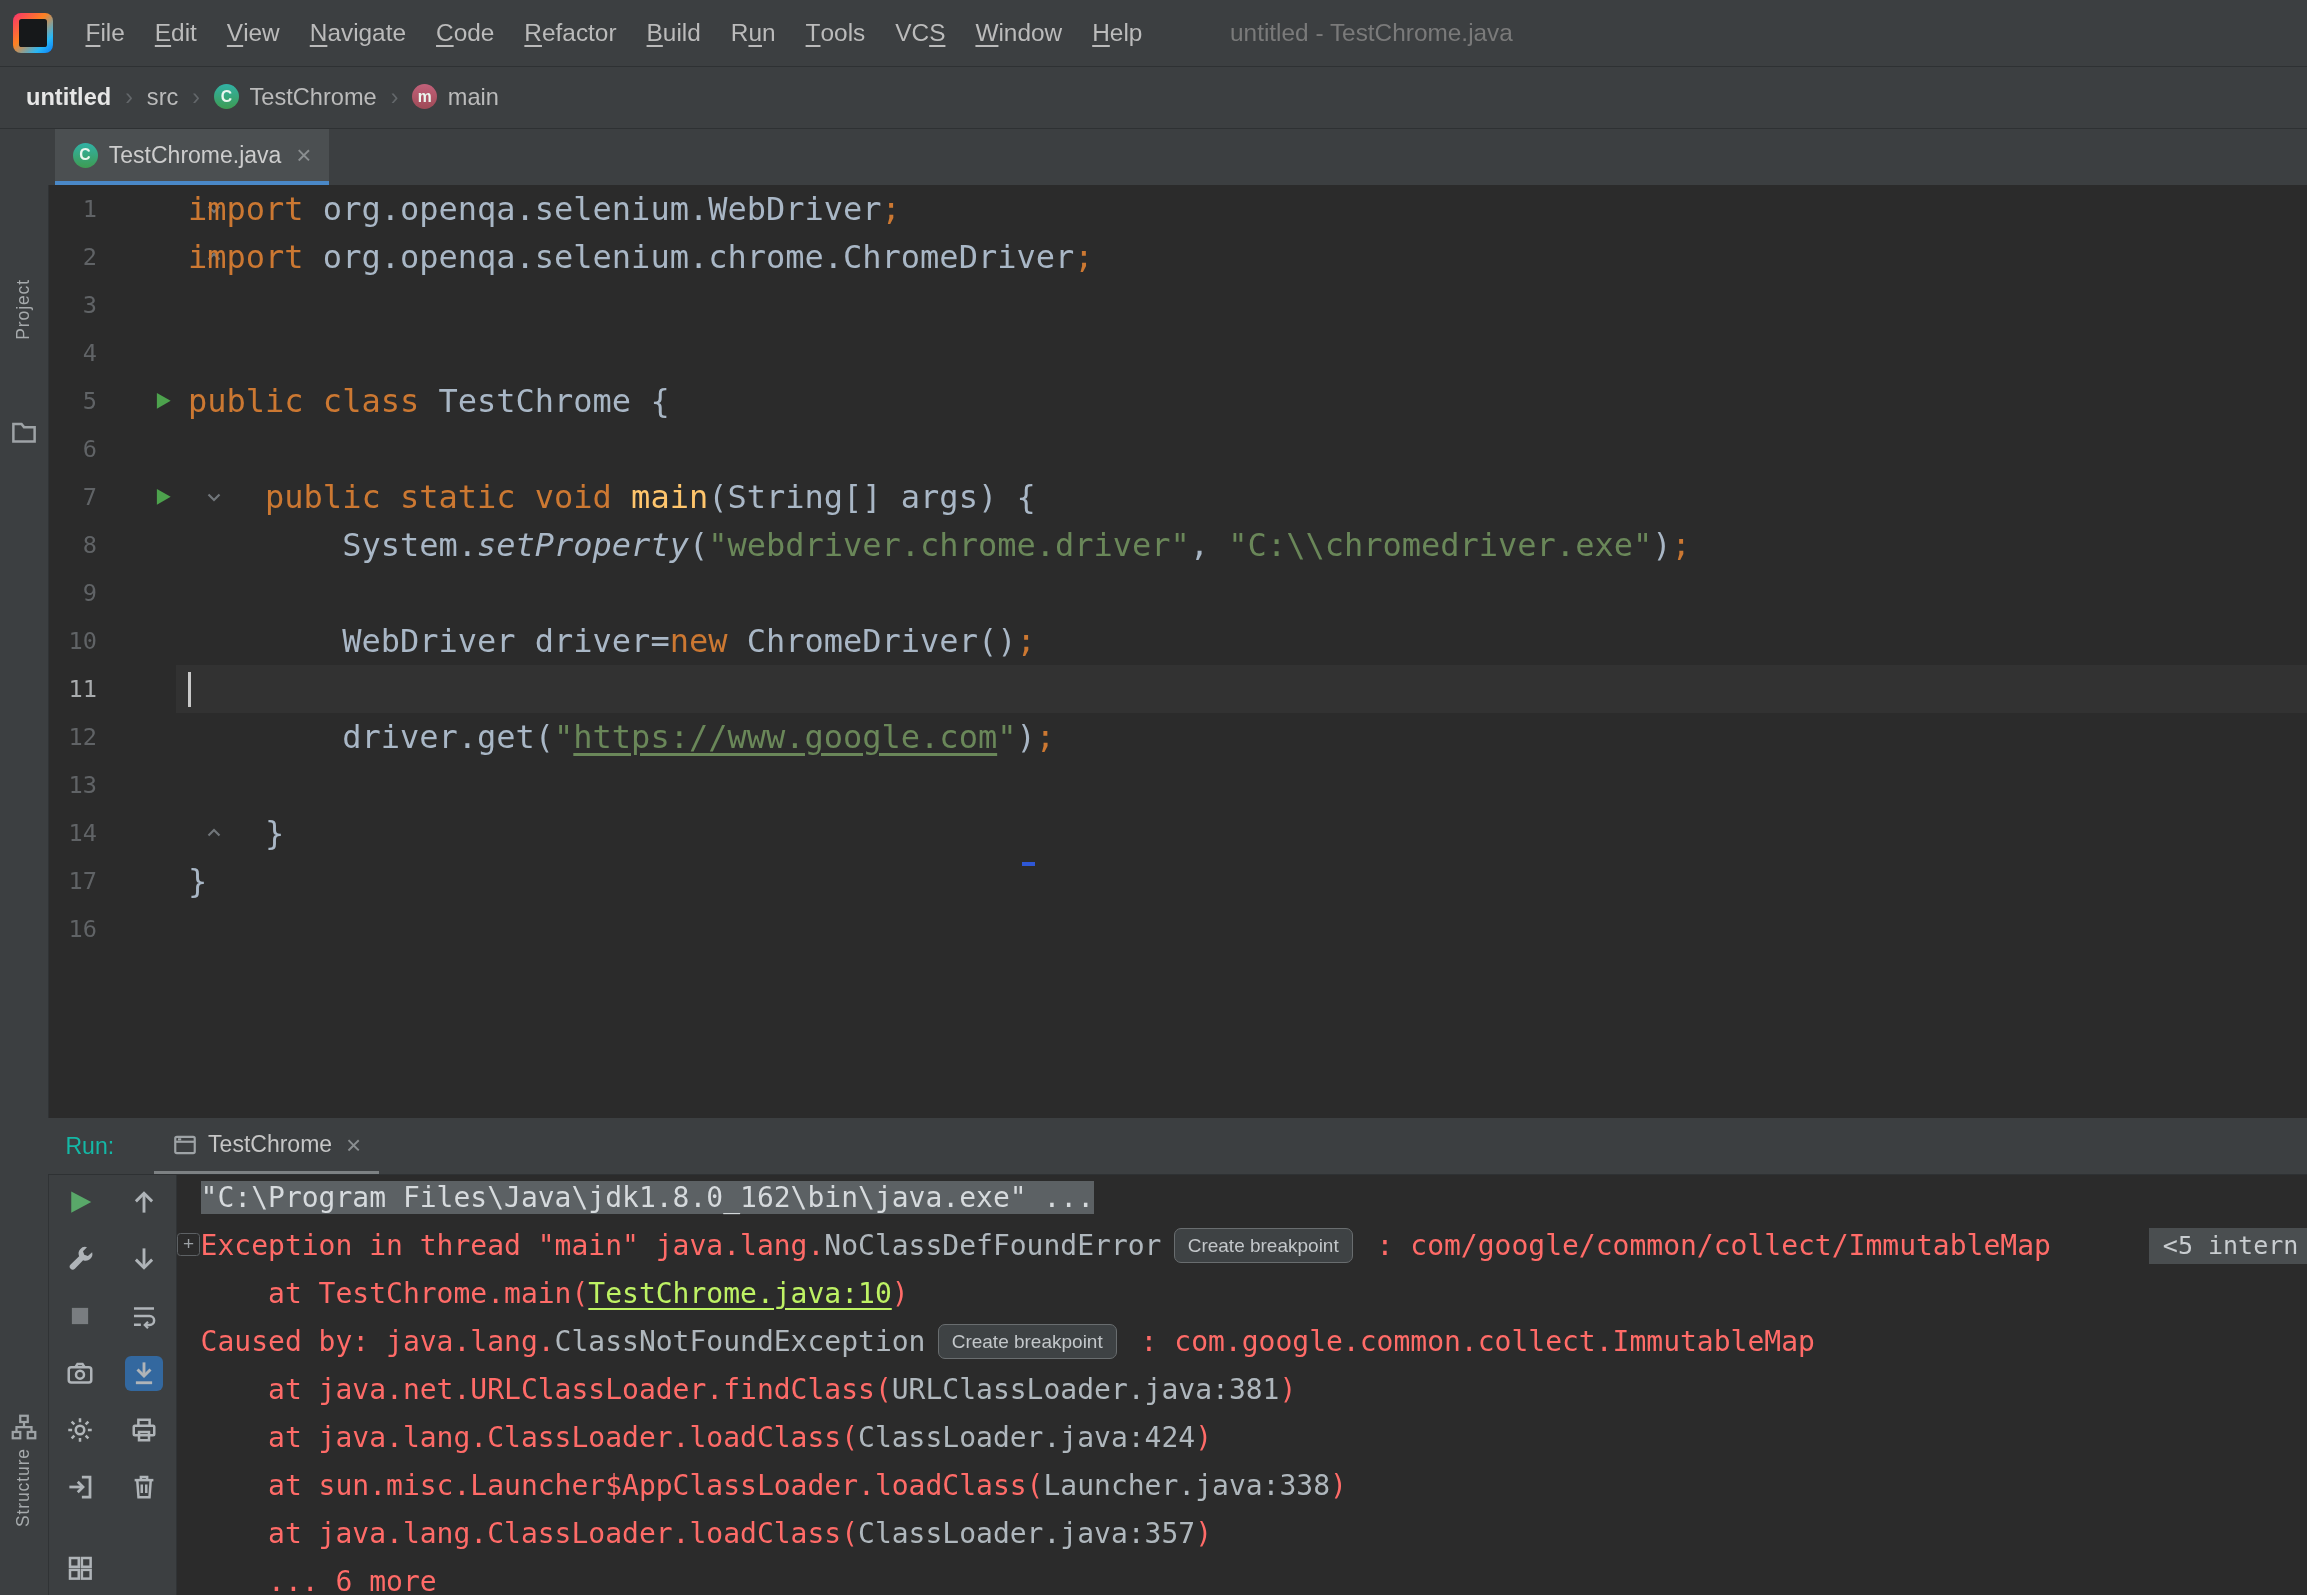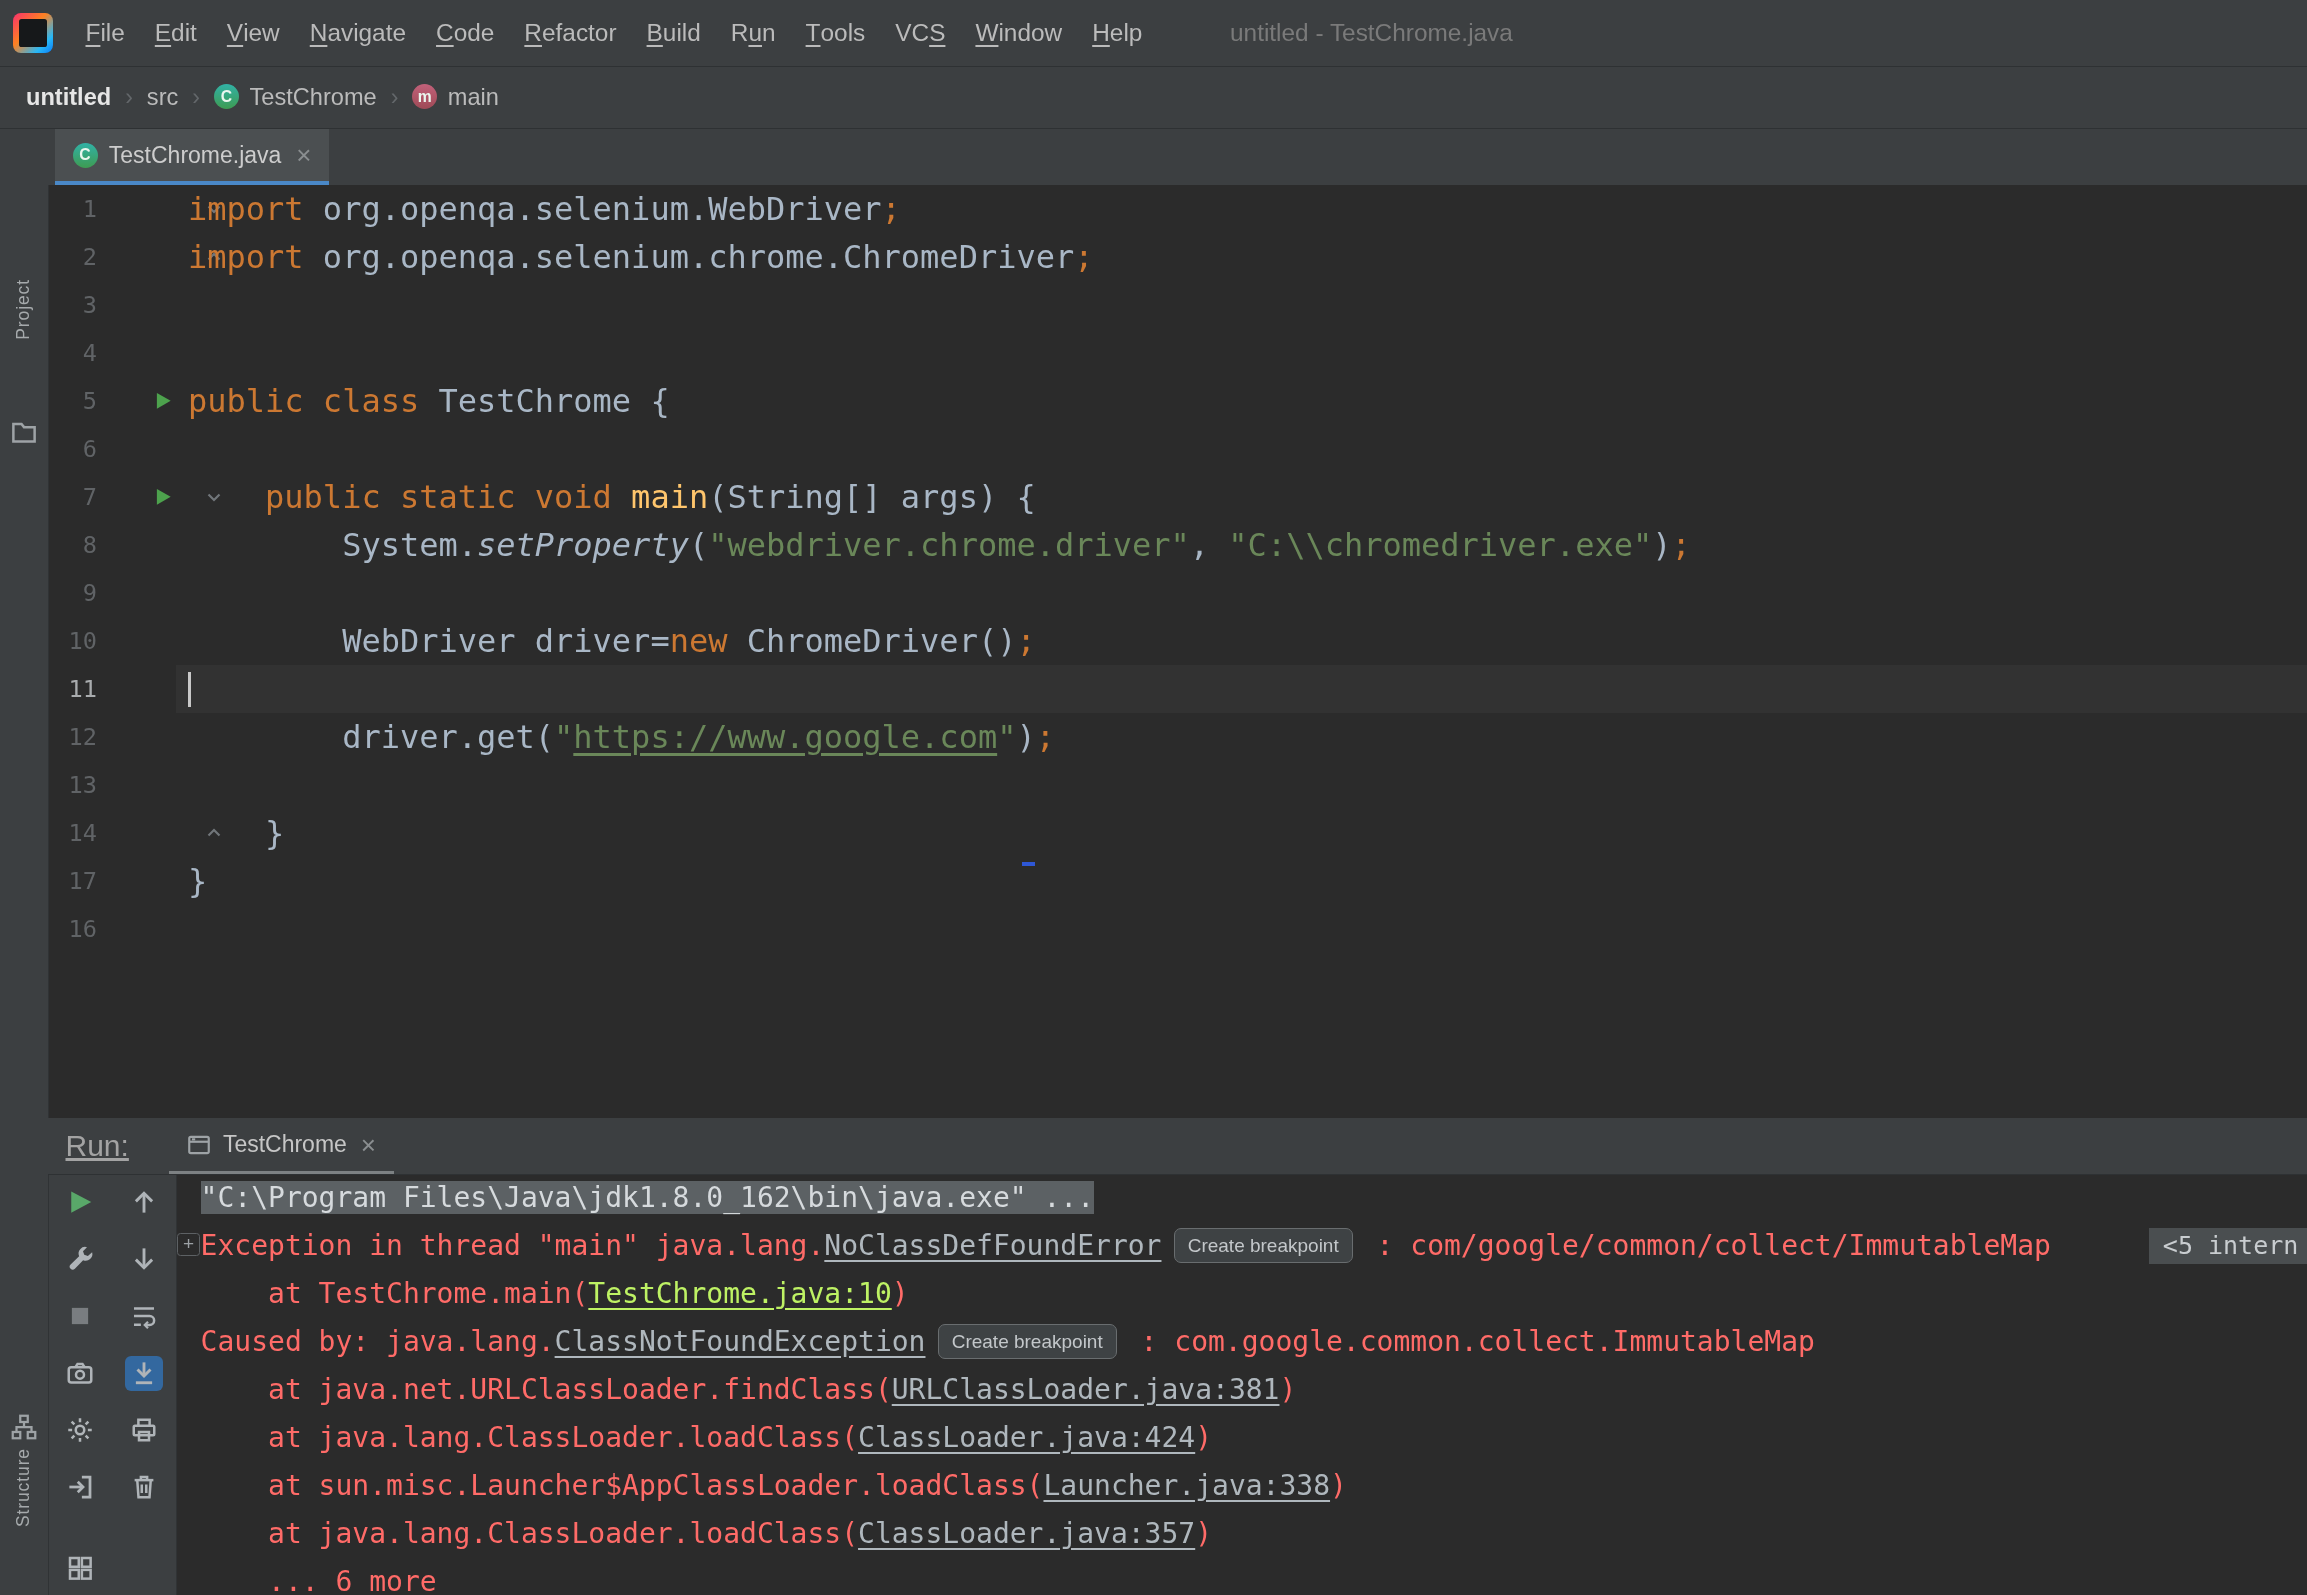--- a/index.html
+++ b/index.html
@@ -57,40 +57,40 @@
   .ccode{position:absolute;left:140px;top:0;white-space:pre;font-size:32px;color:#A9B7C6;}
   .caret{position:absolute;left:140px;top:7px;width:2.6px;height:35px;background:#C8C8C8;}
   .stray{position:absolute;left:974px;top:677px;width:13px;height:3.5px;background:#2E57D5;}
   .tk-kw{color:#CC7832;} .tk-pl{color:#A9B7C6;} .tk-st{color:#6A8759;}
   .tk-sl{color:#6A8759;text-decoration:underline;text-underline-offset:5.2px;}
   .tk-sm{color:#CC7832;} .tk-mt{color:#FFC66D;} .tk-it{color:#A9B7C6;font-style:italic;}
 
   
   .runheader{position:absolute;top:1118px;left:48px;right:0;height:56px;background:#3C3F41;
              border-bottom:0.9px solid #2E3133;display:flex;align-items:center;padding-left:17.5px;z-index:4;}
-  .runlabel{font-size:30px;color:#a3a3a3;text-decoration:underline;}
+  .runlabel{font-size:23px;color:#14b8a6;}
   .rtab{display:flex;align-items:center;gap:10.5px;margin-left:40px;height:100%;padding:0 17.5px;
         border-bottom:3.5px solid #7D8183;color:#C6C6C6;font-size:23px;box-sizing:border-box;}
   .rtab-ic{width:26px;height:26px;color:#9EA3A6;display:inline-flex;}
   .rtab-ic svg{width:26px;height:26px;}
 
   .runbar{position:absolute;top:1174px;left:48px;bottom:0;width:128px;background:#3C3F41;
           border-right:0.9px solid #303335;display:flex;}
   .tcol{width:64px;display:flex;flex-direction:column;align-items:center;padding-top:10.5px;gap:22px;position:relative;}
   .tbi{width:38px;height:35px;display:flex;align-items:center;justify-content:center;color:#AFB4B8;flex:none;}
   .tbi svg{width:30px;height:30px;}
   .tbi.on{background:#33689F;border-radius:6.1px;}
   .tbi.bot{position:absolute;bottom:10.5px;}
 
   .consolebody{position:absolute;top:1174px;left:177px;right:0;bottom:0;background:#2B2B2B;overflow:hidden;
                font-family:"DejaVu Sans Mono","Liberation Mono",monospace;}
   .vrow{position:relative;height:48px;line-height:48px;padding-left:23.6px;white-space:pre;
         font-size:28px;color:#A9B7C6;}
   .tk-rd{color:#FF6B68;}
-  .tk-gl{color:#AFB7BD;text-decoration:underline;text-underline-offset:5.2px;}
+  .tk-gl{color:#AFB7BD;text-underline-offset:5.2px;}
   .tk-bl{color:#bef264;text-decoration:underline;text-underline-offset:5.2px;}
   .tk-sel{background:#5C6164;color:#D6DADD;}
   .tk-bdg{display:inline-block;font-family:"Liberation Sans","DejaVu Sans",sans-serif;font-size:19px;
           line-height:1;color:#C3C7CA;background:#3E4244;border:0.9px solid #696D6F;border-radius:7px;
           padding:6.1px 13px 7px;margin:0 7px 0 12.2px;vertical-align:3.5px;}
   .cfold{position:absolute;left:0;top:11.3px;width:23px;height:23px;border:1.7px solid #5D6164;border-radius:3.5px;
          color:#9CA1A5;font-size:19px;line-height:19px;text-align:center;box-sizing:border-box;
          font-family:"Liberation Sans",sans-serif;}
   .chip{position:absolute;right:0;top:6.1px;background:#4A4E50;color:#C9CDD0;font-size:25px;
         line-height:36px;padding:0 8.7px 0 14px;text-align:center;}

